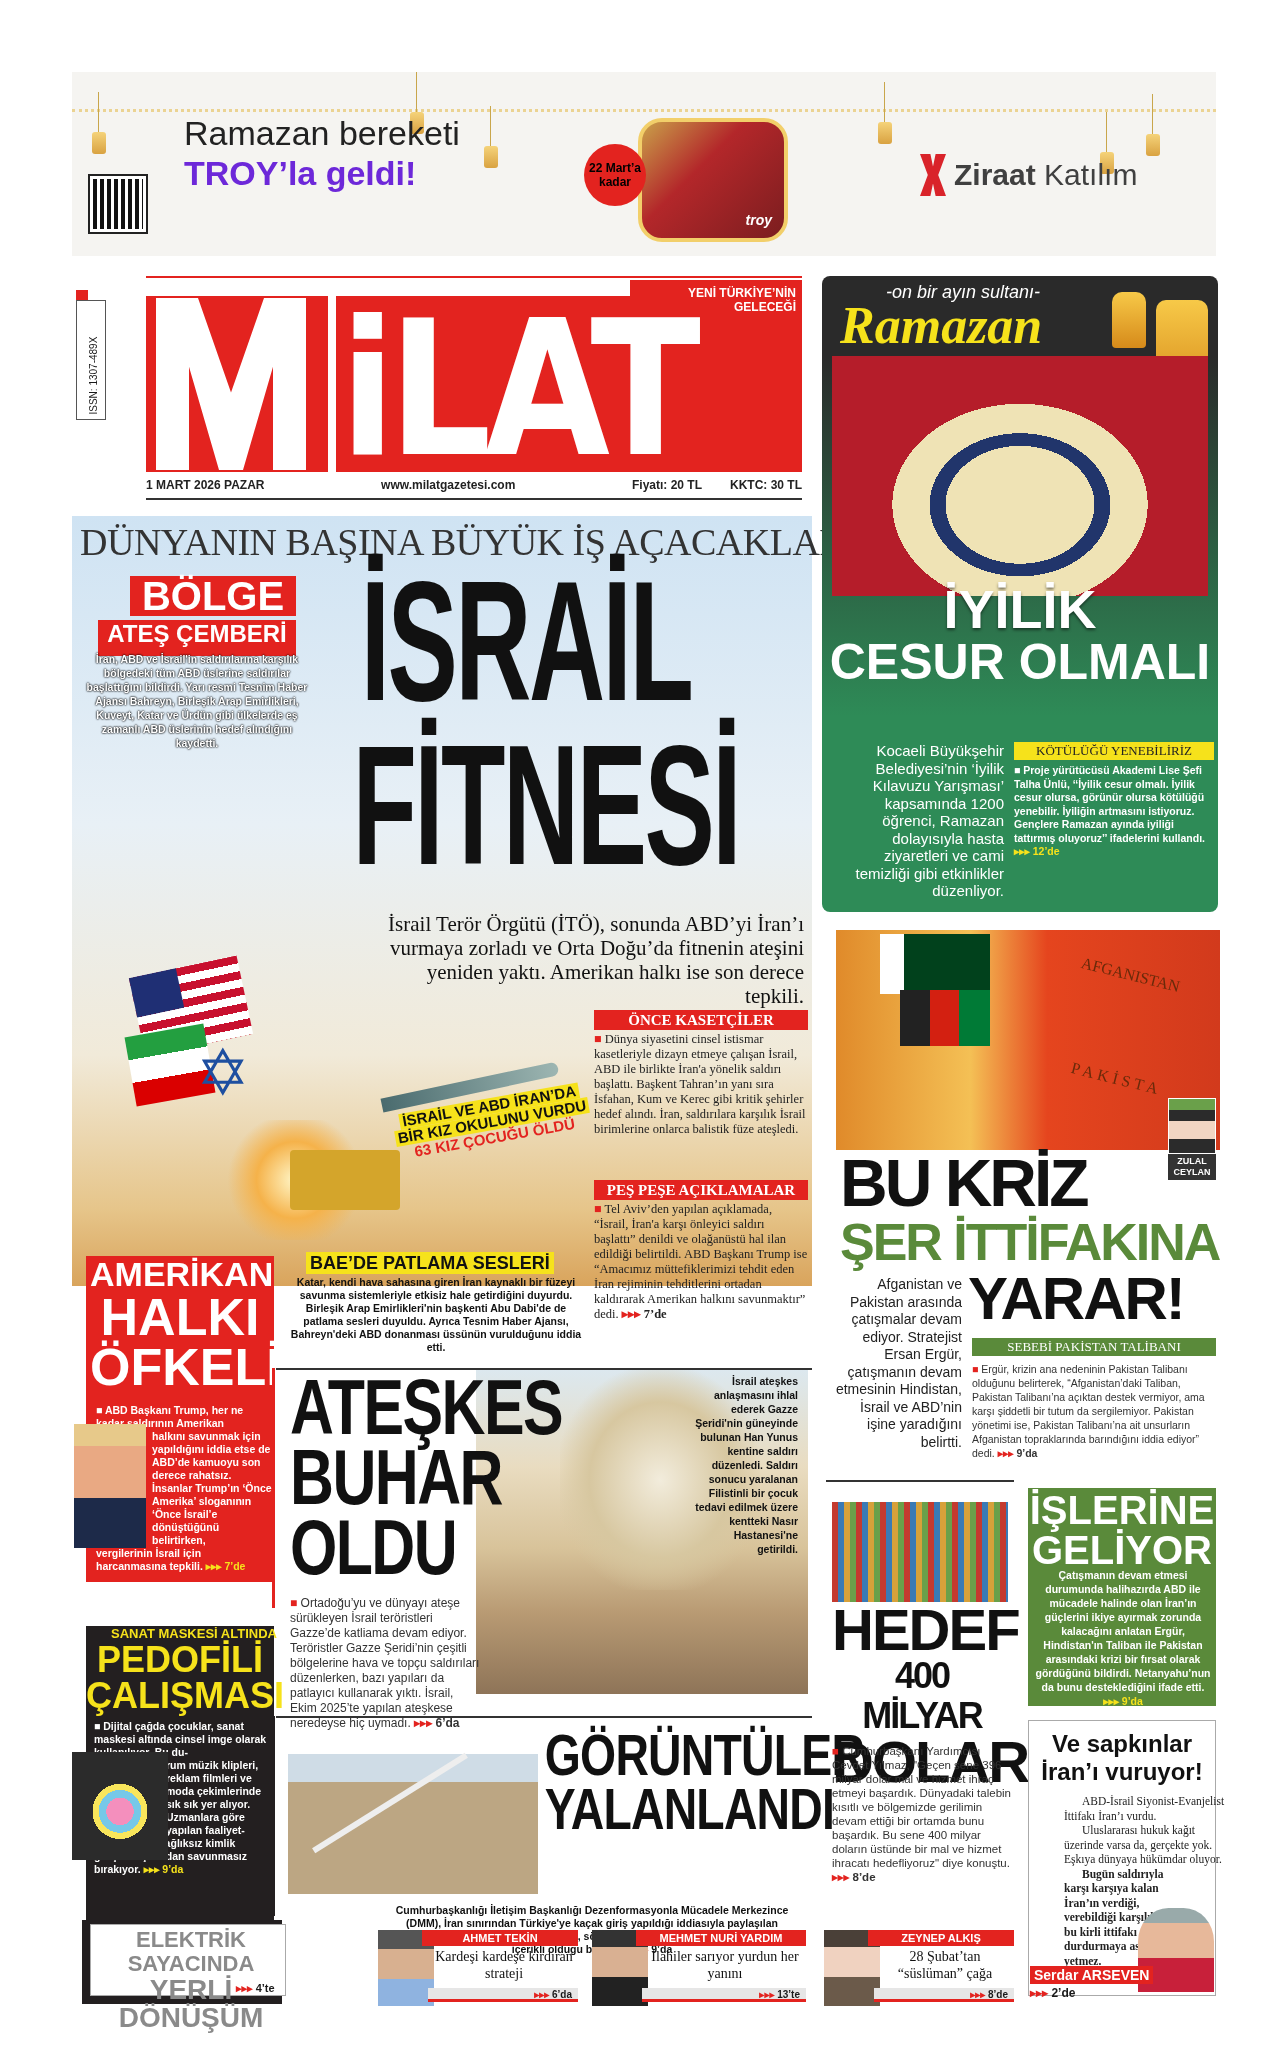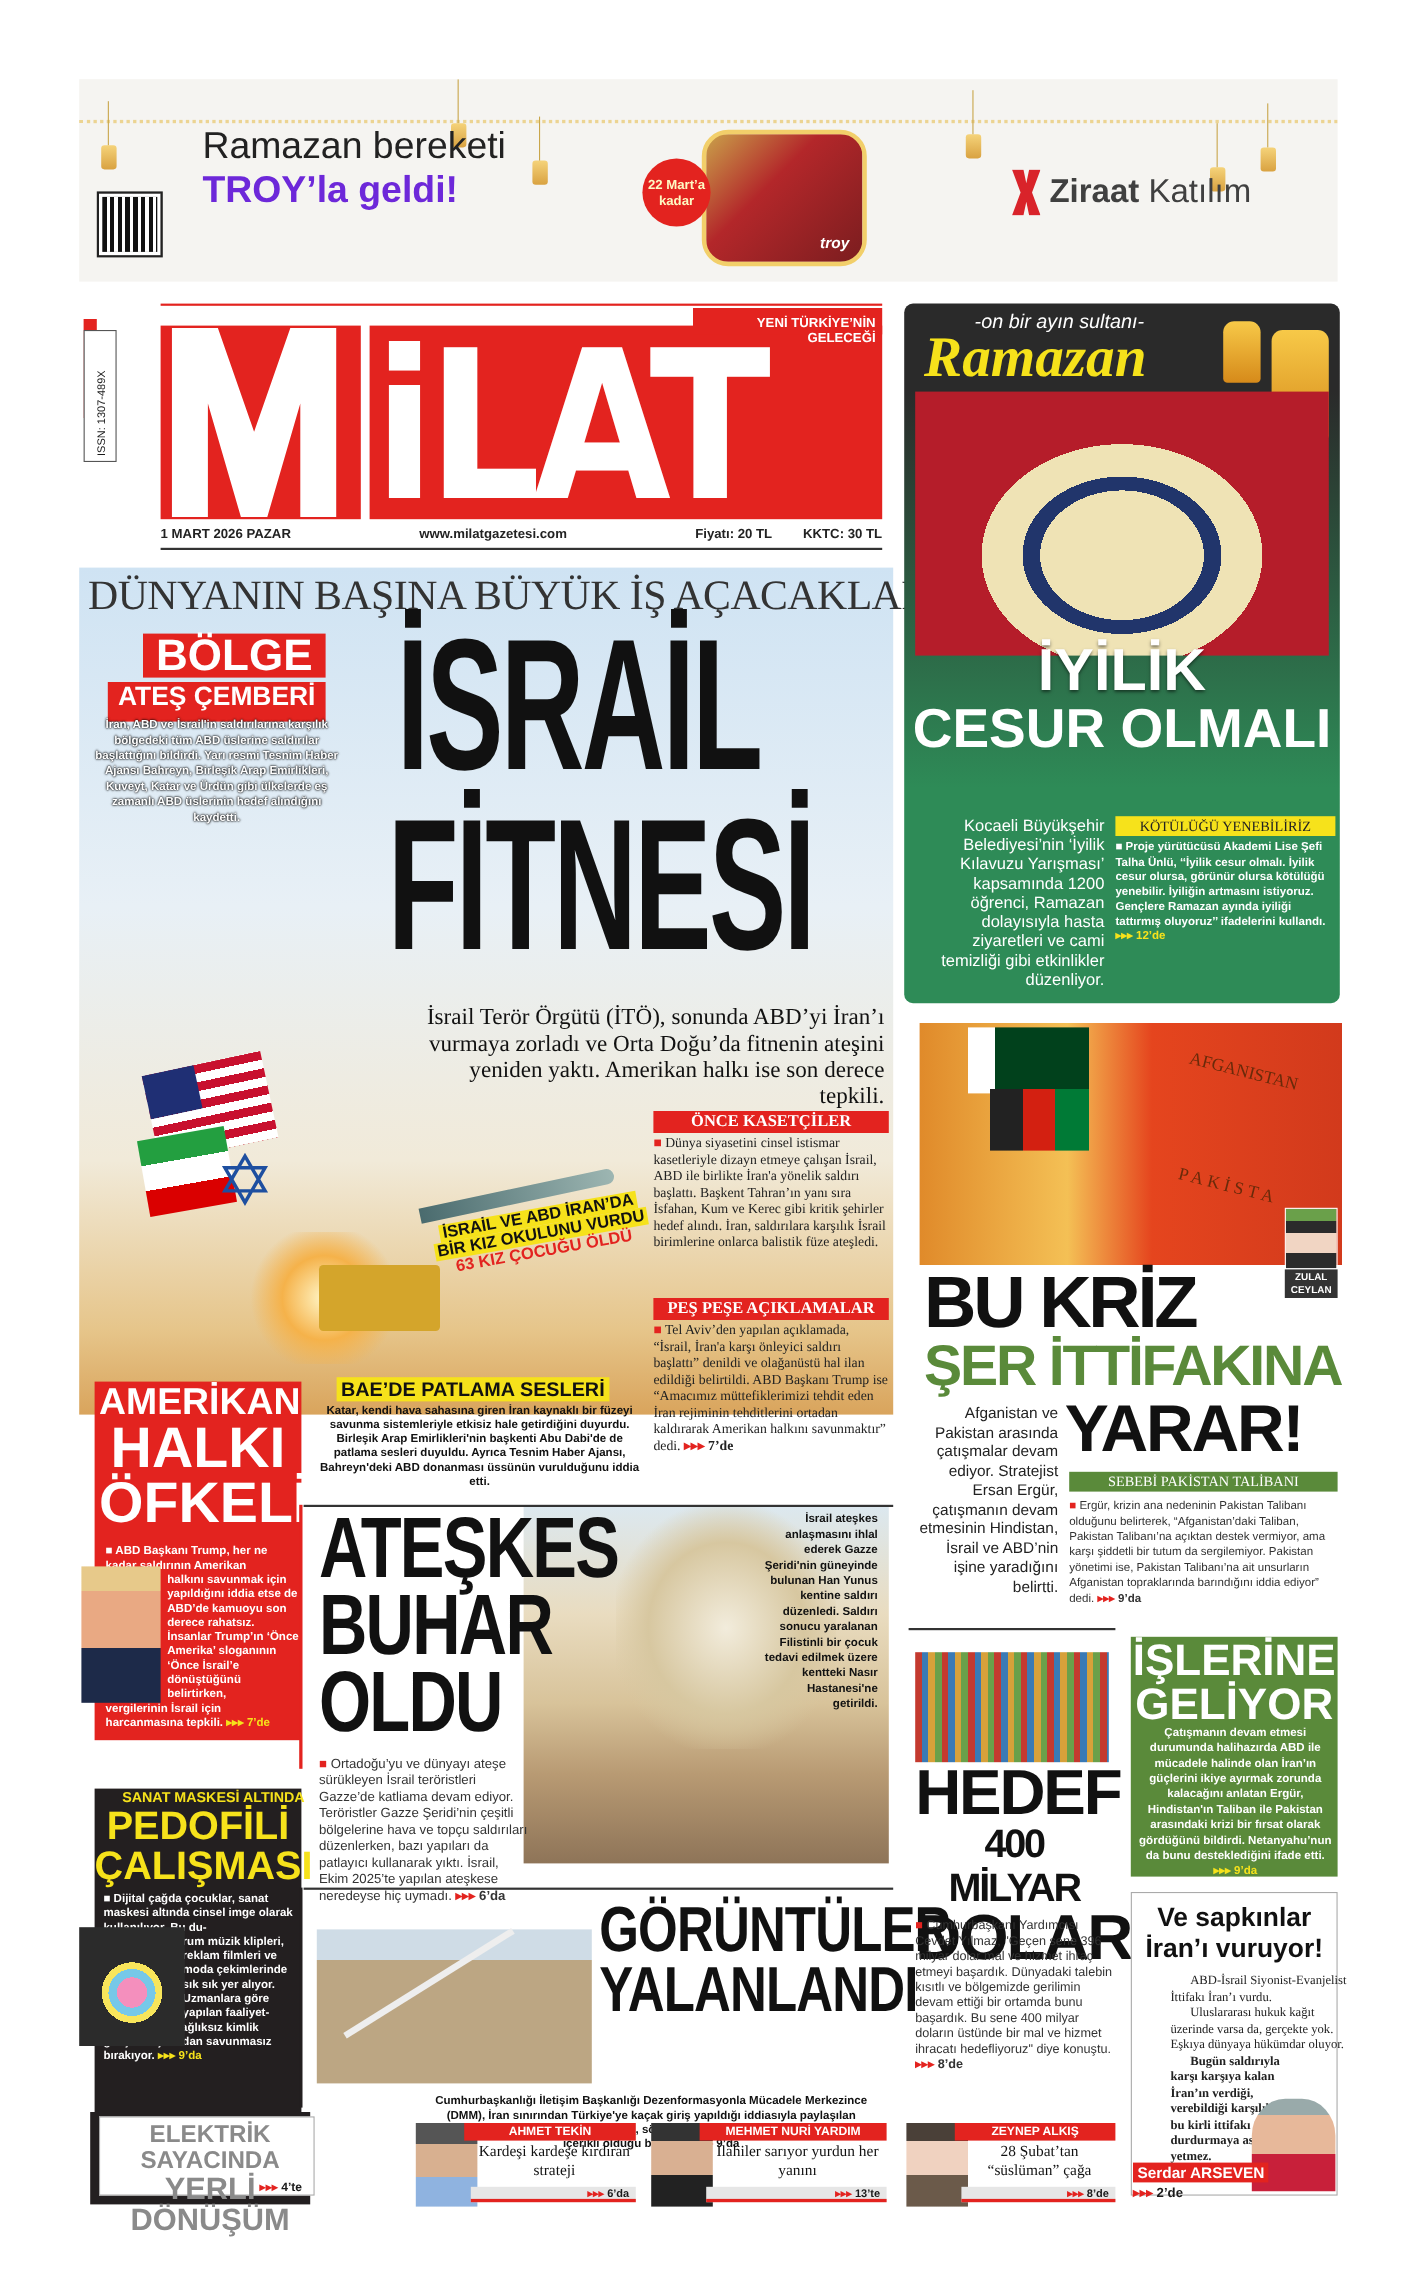--- a/index.html
+++ b/index.html
@@ -12,21 +12,21 @@
   
   #ad { left: 72px; top: 72px; width: 1144px; height: 184px; background: #f5f4f1; overflow: hidden; }
   #ad .garland { left: 0; top: 0; width: 100%; height: 40px; border-bottom: 3px dotted #e8c66a; opacity: .7; }
   .lantern { width: 14px; height: 22px; background: linear-gradient(#f5d37a,#d9a241); border-radius: 3px; }
   .lantern::before { content: ""; position: absolute; left: 6px; top: -40px; width: 1px; height: 40px; background: #c9a64b; }
   #ad-qr { left: 18px; top: 104px; width: 56px; height: 56px; background:
       repeating-linear-gradient(90deg,#111 0 4px,#fff 4px 7px), #111; border: 3px solid #fff; outline: 2px solid #222; }
   #ad-title1 { left: 112px; top: 42px; font-size: 34px; color: #222; }
   #ad-title2 { left: 112px; top: 82px; font-size: 34px; font-weight: 700; color: #6d28d9; }
   #ad-desc { left: 112px; top: 134px; font-size: 15px; line-height: 19px; color: #222; }
-  #ad-badge { left: 512px; top: 72px; width: 62px; height: 62px; border-radius: 50%; background: #e3231f; color: #fef9c3; font-size: 12px; font-weight: 700; text-align: center; line-height: 14px; padding-top: 17px; }
+  #ad-badge { left: 512px; top: 72px; width: 62px; height: 62px; border-radius: 50%; background: #e3231f; color: #000000; font-size: 12px; font-weight: 700; text-align: center; line-height: 14px; padding-top: 17px; }
   #ad-card { left: 566px; top: 46px; width: 150px; height: 124px; border-radius: 24px; background: linear-gradient(135deg,#c9a14a,#b3272a 40%,#7b1d1f); border: 4px solid #f2cf6a; }
   #ad-card span { position: absolute; right: 12px; bottom: 10px; color: #fff; font-style: italic; font-weight: 700; font-size: 14px; }
   #ad-logo { left: 848px; top: 82px; display: flex; align-items: center; gap: 8px; }
   #ad-logo .mark { width: 26px; height: 42px; background: #d9232a; clip-path: polygon(0 0,40% 0,50% 30%,60% 0,100% 0,70% 50%,100% 100%,60% 100%,50% 70%,40% 100%,0 100%,30% 50%); }
   #ad-logo .brand { font-size: 30px; color: #404040; }
   #ad-logo .brand b { font-weight: 700; }
 
   
   #issn { left: 76px; top: 300px; width: 30px; height: 120px; background: #fff; border: 1px solid #555; }
   #issn-red { left: 76px; top: 290px; width: 12px; height: 90px; background: #e3231f; }

